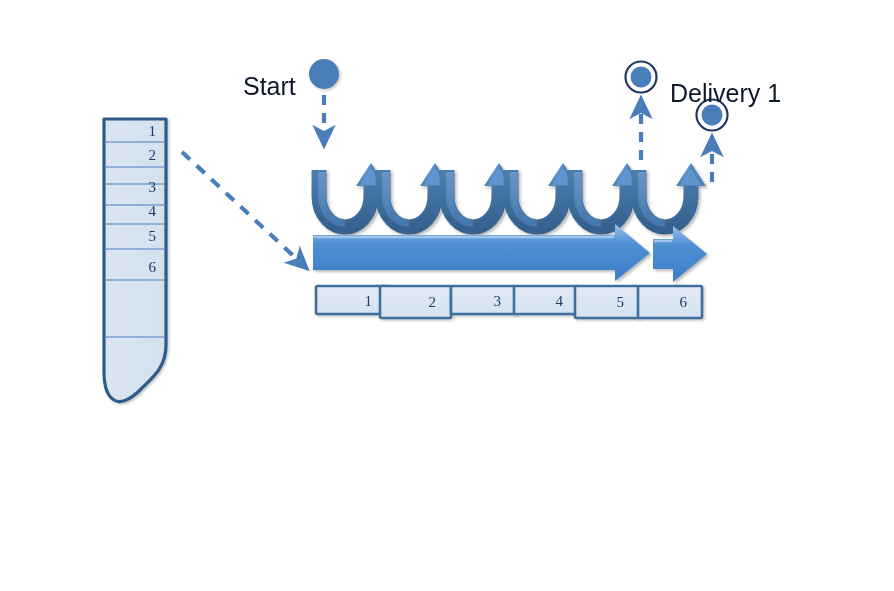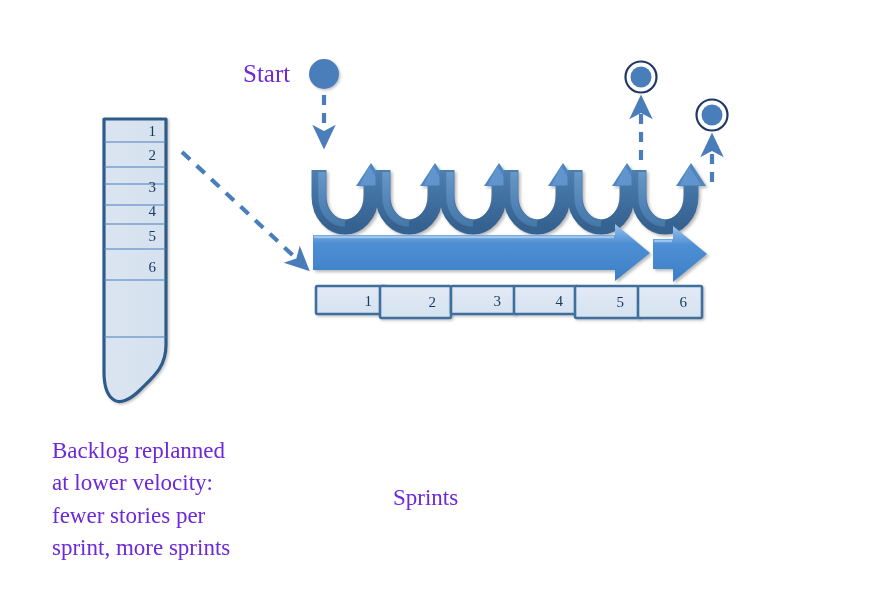--- a/index.html
+++ b/index.html
@@ -20,24 +20,25 @@
   }
   #canvas svg.layer {
     position: absolute;
     left: 0;
     top: 0;
     width: 894px;
     height: 591px;
   }
   .txt {
     position: absolute;
-    color: #6d28d9;
-    font-family: Liberation Serif, serif;
+    color: #0f172a;
+    font-family: Liberation Sans, sans-serif;
     white-space: pre;
     line-height: 1.30;
+    margin-top: 12px;
   }
   #label-start {
     left: 243px;
     top: 58px;
     font-size: 25px;
   }
   #label-delivery1 {
     left: 670px;
     top: 65px;
     font-size: 25px;
@@ -260,23 +261,19 @@
 
   <div class="boxnum" style="left:316px; top:293px; width:56px;">1</div>
   <div class="boxnum" style="left:380px; top:294px; width:56px;">2</div>
   <div class="boxnum" style="left:451px; top:293px; width:50px;">3</div>
   <div class="boxnum" style="left:514px; top:293px; width:49px;">4</div>
   <div class="boxnum" style="left:575px; top:294px; width:49px;">5</div>
   <div class="boxnum" style="left:638px; top:294px; width:49px;">6</div>
 
   <div class="txt" id="label-start">Start</div>
 
-
-
-  <div class="txt" id="label-sprints">Sprints</div>
-
-  <div class="txt" id="caption-backlog">Backlog replanned
-at lower velocity:
-fewer stories per
-sprint, more sprints</div>
+  <div class="txt" id="label-delivery1">Delivery 1</div>
+
+
+
 
 
 </div>
 
 </body></html>

